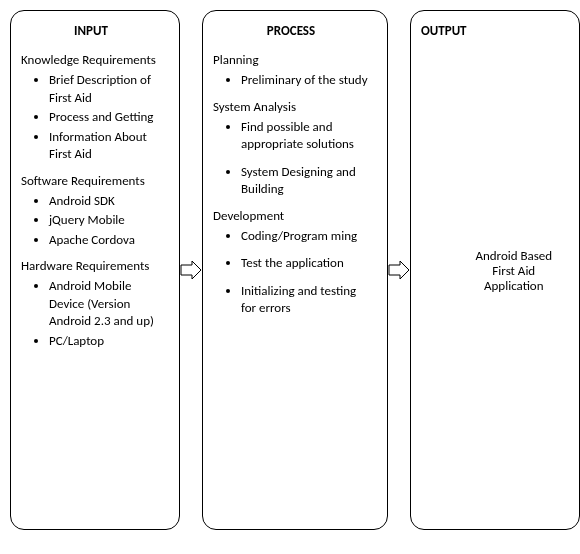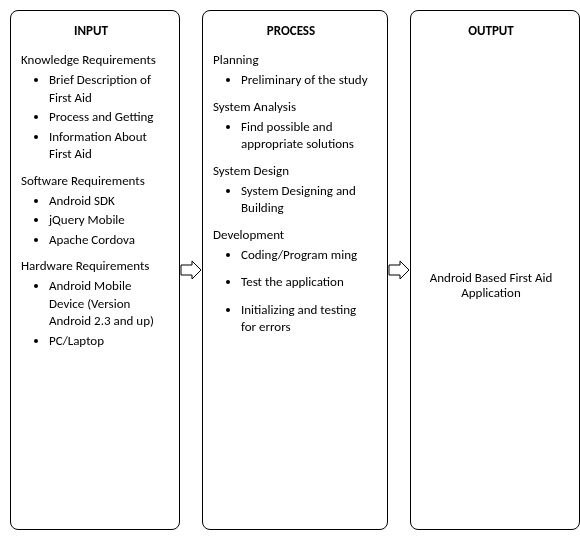--- a/index.html
+++ b/index.html
@@ -11,27 +11,27 @@
     color: #000;
     background: #fff;
     width: 580px;
   }
   .diagram {
     display: flex;
     align-items: center;
   }
   .box {
     border: 1px solid #000;
-    border-radius: 8px;
+    border-radius: 14px;
     padding: 12px 18px 12px 10px;
     flex-shrink: 0;
   }
   .box-input { width: 170px; min-height: 520px; }
   .box-process { width: 186px; min-height: 520px; }
-  .box-output { width: 170px; min-height: 520px; display: flex; flex-direction: column; }
+  .box-output { width: 170px; min-height: 520px; display: flex; flex-direction: row; }
   .box-title {
     font-weight: bold;
     text-align: center;
     margin-bottom: 14px;
   }
   .sec-title {
     margin: 6px 0 4px 0;
   }
   ul {
     margin: 4px 0 10px 0;
@@ -99,21 +99,20 @@
     <div class="sec-title">Planning</div>
     <ul>
       <li>Preliminary of the study</li>
     </ul>
 
     <div class="sec-title">System Analysis</div>
     <ul>
       <li>Find possible and appropriate solutions</li>
     </ul>
 
-    <div class="sec-title">System Design</div>
     <ul>
       <li>System Designing and Building</li>
     </ul>
 
     <div class="sec-title">Development</div>
     <ul>
       <li>Coding/Program ming</li>
     </ul>
 
     <ul>

